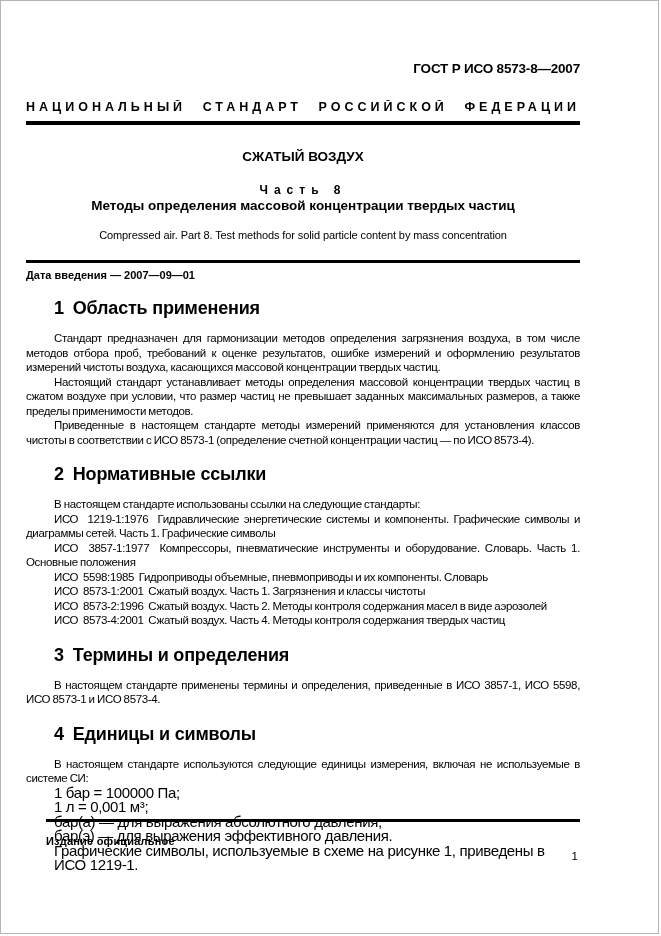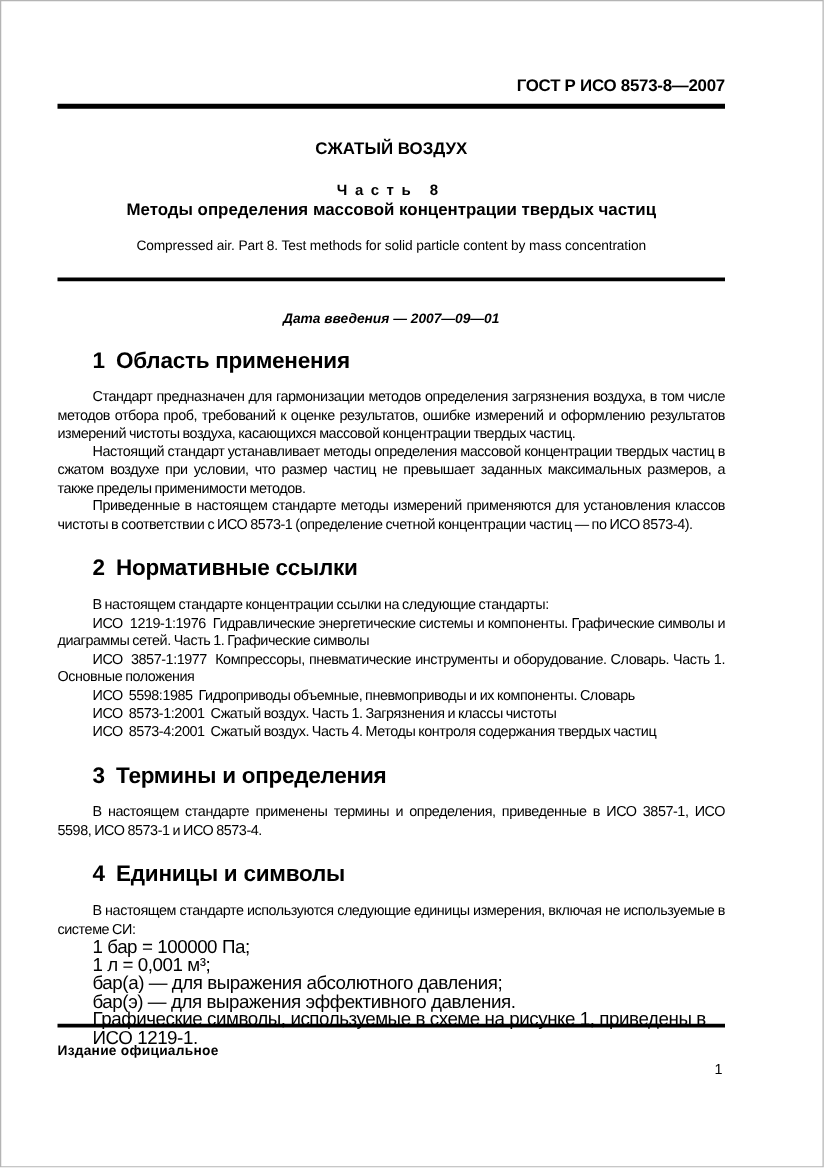--- a/index.html
+++ b/index.html
@@ -5,21 +5,21 @@
   * { margin:0; padding:0; box-sizing:border-box; }
   html,body { background:#ffffff; }
   body { font-family:"Liberation Sans", sans-serif; color:#000; }
   .page {
     position:relative;
     width:659px; height:934px;
     border:1px solid #b4b4b4;
     background:#fff;
     overflow:hidden;
   }
-  .content { padding:60px 78px 0 45px; }
+  .content { padding:60px 78px 0 25px; }
 
   .doc-code {
     text-align:right;
     font-weight:700;
     font-size:13.5px;
     letter-spacing:-0.2px;
   }
   .federation {
     margin-top:24px;
     font-weight:700;
@@ -52,25 +52,24 @@
     font-weight:700;
     font-size:13.5px;
   }
   .title-en {
     margin-top:16px;
     text-align:center;
     font-size:11px;
     letter-spacing:-0.1px;
   }
   .intro-date {
-    margin-top:24px;
-    text-align:center;
+    margin-top:6px;
+    text-align:left;
     font-weight:700;
     font-size:11px;
-    font-style:italic;
   }
 
   .sec-title {
     font-size:18px;
     font-weight:700;
     margin:17px 0 12px 28px;
     letter-spacing:-0.2px;
   }
   .sec-title .sec-num { margin-right:9px; }
 
@@ -103,20 +102,21 @@
   }
 </style>
 </head>
 <body>
 
 <div class="page">
   <div class="content">
 
     <div class="doc-code">ГОСТ Р ИСО 8573-8—2007</div>
 
+    <div class="federation">НАЦИОНАЛЬНЫЙ СТАНДАРТ РОССИЙСКОЙ ФЕДЕРАЦИИ</div>
 
     <div class="rule-thick"></div>
 
     <div class="title-main">СЖАТЫЙ ВОЗДУХ</div>
     <div class="part-label">Часть 8</div>
     <div class="title-sub">Методы определения массовой концентрации твердых частиц</div>
     <div class="title-en">Compressed air. Part 8. Test methods for solid particle content by mass concentration</div>
 
     <div class="rule-thin"></div>
 
@@ -125,25 +125,26 @@
     <div class="sec-title">
       <span class="sec-num">1</span><span>Область применения</span>
     </div>
     <p class="para">Стандарт предназначен для гармонизации методов определения загрязнения воздуха, в том числе методов отбора проб, требований к оценке результатов, ошибке измерений и оформлению результатов измерений чистоты воздуха, касающихся массовой концентрации твердых частиц.</p>
     <p class="para">Настоящий стандарт устанавливает методы определения массовой концентрации твердых частиц в сжатом воздухе при условии, что размер частиц не превышает заданных максимальных размеров, а также пределы применимости методов.</p>
     <p class="para">Приведенные в настоящем стандарте методы измерений применяются для установления классов чистоты в соответствии с ИСО 8573-1 (определение счетной концентрации частиц — по ИСО 8573-4).</p>
 
     <div class="sec-title">
       <span class="sec-num">2</span><span>Нормативные ссылки</span>
     </div>
-    <p class="para">В настоящем стандарте концентрации ссылки на следующие стандарты:</p>
+    <p class="para">В настоящем стандарте использованы ссылки на следующие стандарты:</p>
     <p class="para">ИСО&nbsp; 1219-1:1976&nbsp; Гидравлические энергетические системы и компоненты. Графические симво­лы и диаграммы сетей. Часть 1. Графические символы</p>
     <p class="para">ИСО&nbsp; 3857-1:1977&nbsp; Компрессоры, пневматические инструменты и оборудование. Словарь. Часть 1. Основные положения</p>
     <p class="para">ИСО&nbsp; 5598:1985&nbsp; Гидроприводы объемные, пневмоприводы и их компоненты. Словарь</p>
     <p class="para">ИСО&nbsp; 8573-1:2001&nbsp; Сжатый воздух. Часть 1. Загрязнения и классы чистоты</p>
+    <p class="para">ИСО&nbsp; 8573-2:1996&nbsp; Сжатый воздух. Часть 2. Методы контроля содержания масел в виде аэрозолей</p>
     <p class="para">ИСО&nbsp; 8573-4:2001&nbsp; Сжатый воздух. Часть 4. Методы контроля содержания твердых частиц</p>
 
     <div class="sec-title">
       <span class="sec-num">3</span><span>Термины и определения</span>
     </div>
     <p class="para">В настоящем стандарте применены термины и определения, приведенные в ИСО 3857-1, ИСО 5598, ИСО 8573-1 и ИСО 8573-4.</p>
 
     <div class="sec-title">
       <span class="sec-num">4</span><span>Единицы и символы</span>
     </div>

